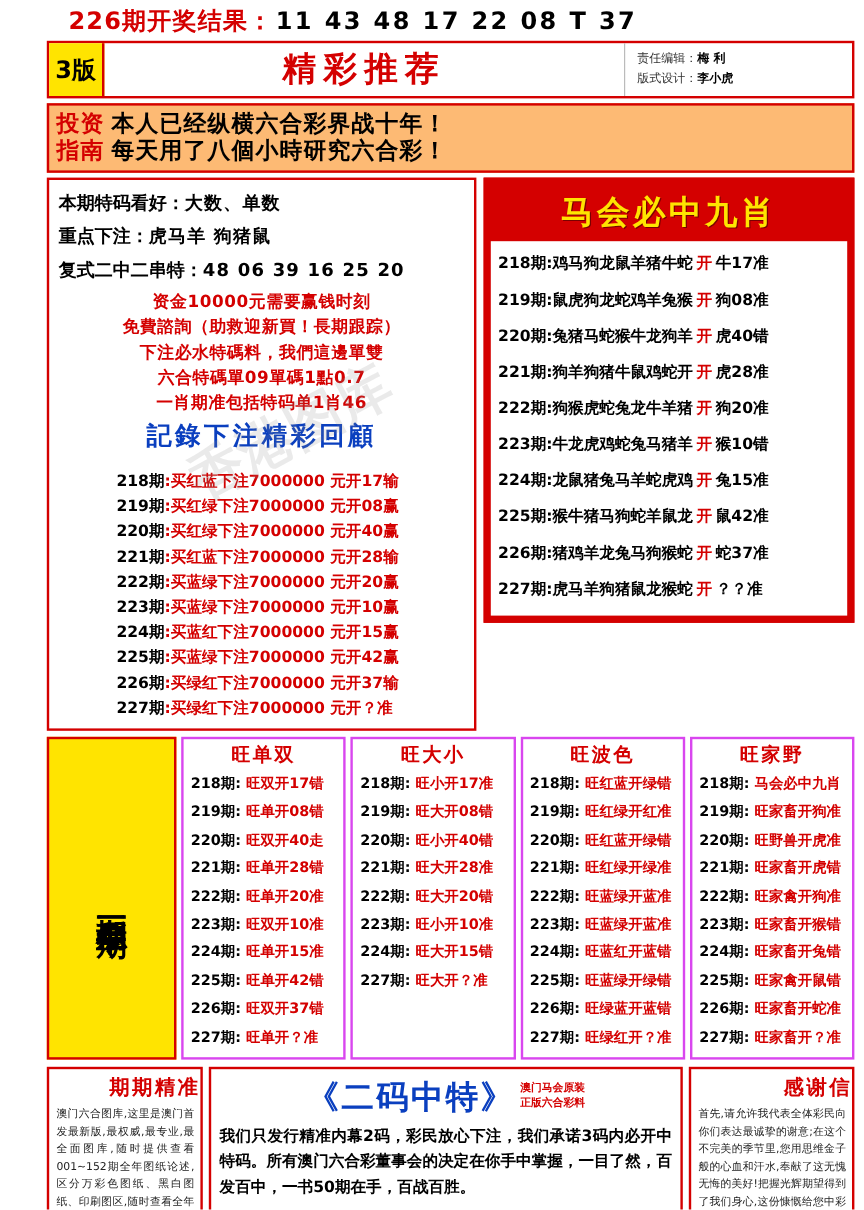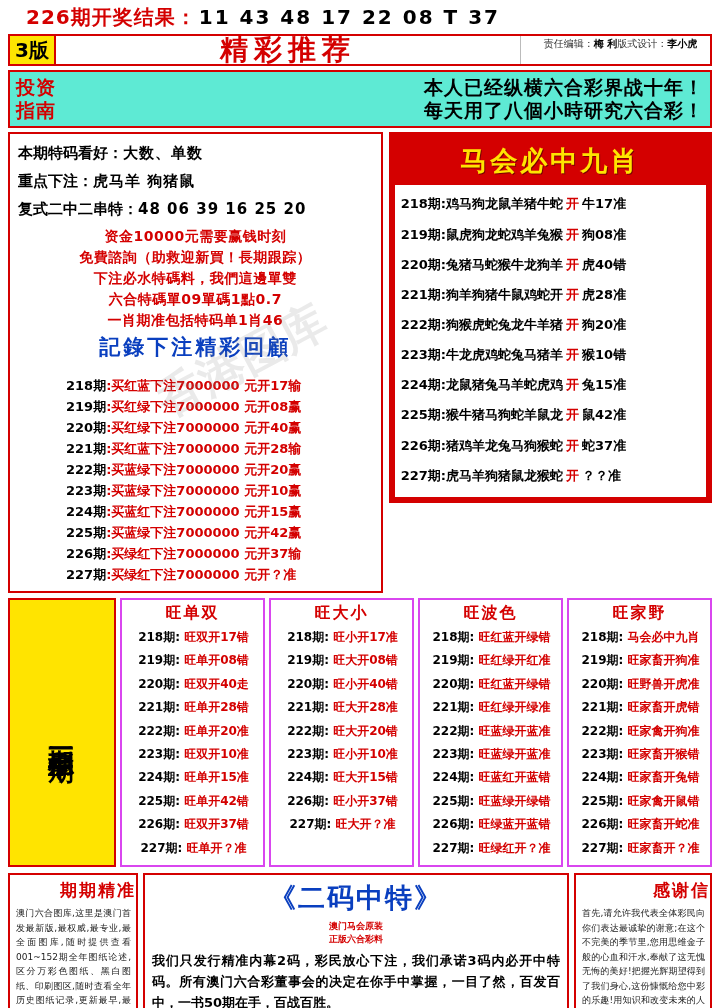--- a/index.html
+++ b/index.html
@@ -4,63 +4,63 @@
 <style>
   * { box-sizing: border-box; }
   html, body { margin:0; padding:0; }
   body {
     width:720px; height:1008px;
     background:#ffffff;
     font-family:"DejaVu Sans","Liberation Sans",sans-serif;
     position:relative;
     overflow:hidden;
   }
-  .page { width:720px; height:1008px; position:relative; background:#fff; }
+  .page { width:720px; height:1008px; position:relative; background:#fff;padding-left:31px; }
 
   
   .topbar {
     height:34px; display:flex; align-items:center;
     padding-left:26px;
     font-size:20px; font-weight:bold; color:#d40000;
     letter-spacing:1px;
   }
   .topbar .nums { color:#000; margin-left:2px; letter-spacing:2px; }
 
   
   .titleband {
-    margin:0 8px; height:32px;
+    margin:0 8px; height:48px;
     border:2px solid #d40000;
     background:#fff;
     display:flex; align-items:stretch;
     position:relative;
   }
   .badge3 {
     width:46px; background:#ffe400;
     border-right:2px solid #d40000;
     display:flex; align-items:center; justify-content:center;
     font-size:20px; font-weight:bold; color:#000;
   }
   .mainhead {
     flex:1; display:flex; align-items:center; justify-content:center;
     font-size:28px; font-weight:bold; color:#d40000; letter-spacing:6px;
   }
   .creditbox {
     width:190px; border-left:1px solid #bbb;
-    display:flex; justify-content:center;
+    display:flex; flex-direction:column; justify-content:center;
     font-size:10px; color:#333; padding-left:10px; line-height:1.6;
   }
   .creditbox b { color:#000; font-weight:bold; }
 
   
   .slogan {
     margin:4px 8px 0 8px;
     border:2px solid #d40000;
-    background:#5eead4;
+    background:#fdba74;
     padding:4px 6px;
-    display:flex; align-items:center;justify-content:space-between;
+    display:flex; align-items:center;
   }
   .slogan .lab {
     font-size:19px; font-weight:bold; color:#d40000;
     line-height:1.22; margin-right:6px; letter-spacing:1px;
   }
   .slogan .txt {
     font-size:19px; font-weight:bold; color:#000; line-height:1.22;
     letter-spacing:1px;
   }
 
@@ -114,21 +114,21 @@
     display:flex; align-items:center; justify-content:center;
     font-size:26px; font-weight:bold; color:#000; letter-spacing:2px;
     writing-mode:vertical-rl; text-orientation:upright;
     padding:6px 0;
   }
   .scol { flex:1; border:2px solid #d946ef; background:#fff; }
   .scol .sh {
     text-align:center; font-size:16px; font-weight:bold; color:#d40000;
     padding:3px 0 2px 0; letter-spacing:2px;
   }
-  .scol .sb { padding:0 4px 5px 6px;text-align:center; }
+  .scol .sb { padding:0 4px 5px 6px; }
   .scol .sb div {
     font-size:12px; font-weight:bold; color:#d40000; line-height:1.95;
     white-space:nowrap;
   }
   .scol .sb div .bk { color:#000; }
 
   
   .bottom { display:flex; margin:6px 8px 0 8px; gap:5px; }
   .bcol { border:2px solid #d40000; background:#fff; }
   .b1 { width:130px; }
@@ -136,21 +136,20 @@
   .b3 { width:138px; }
   .bhd {
     text-align:right; font-size:17px; font-weight:bold; color:#d40000;
     padding:4px 0 2px 0; letter-spacing:2px;
   }
   .btxt { font-size:9px; color:#222; line-height:1.62; padding:2px 5px 6px 6px; text-align:justify;}
   .b2inner { padding:3px 5px 6px 5px; }
   .b2hd {
     display:flex; align-items:center; justify-content:center; gap:4px;
     padding:2px 0 3px 0;
-    flex-direction:column;
   }
   .b2hd .big {
     font-size:27px; font-weight:bold; color:#0a3fbf; letter-spacing:2px;
   }
   .b2hd .side { font-size:9px; color:#d40000; font-weight:bold; line-height:1.4; }
   .b2line1 {
     text-align:center; font-size:17px; font-weight:bold; color:#d40000;
     letter-spacing:1px; line-height:1.35;
   }
   .b2body { font-size:13px; font-weight:bold; color:#000; line-height:1.6; text-align:justify; padding:3px 2px 0 2px;}
@@ -270,21 +269,20 @@
     <div class="scol">
       <div class="sh">旺大小</div>
       <div class="sb">
         <div><span class="bk">218期:</span> <span>旺小开17准</span></div>
         <div><span class="bk">219期:</span> <span>旺大开08错</span></div>
         <div><span class="bk">220期:</span> <span>旺小开40错</span></div>
         <div><span class="bk">221期:</span> <span>旺大开28准</span></div>
         <div><span class="bk">222期:</span> <span>旺大开20错</span></div>
         <div><span class="bk">223期:</span> <span>旺小开10准</span></div>
         <div><span class="bk">224期:</span> <span>旺大开15错</span></div>
-        <div><span class="bk">226期:</span> <span>旺小开37错</span></div>
         <div><span class="bk">227期:</span> <span>旺大开？准</span></div>
       </div>
     </div>
 
     <div class="scol">
       <div class="sh">旺波色</div>
       <div class="sb">
         <div><span class="bk">218期:</span> <span>旺红蓝开绿错</span></div>
         <div><span class="bk">219期:</span> <span>旺红绿开红准</span></div>
         <div><span class="bk">220期:</span> <span>旺红蓝开绿错</span></div>

